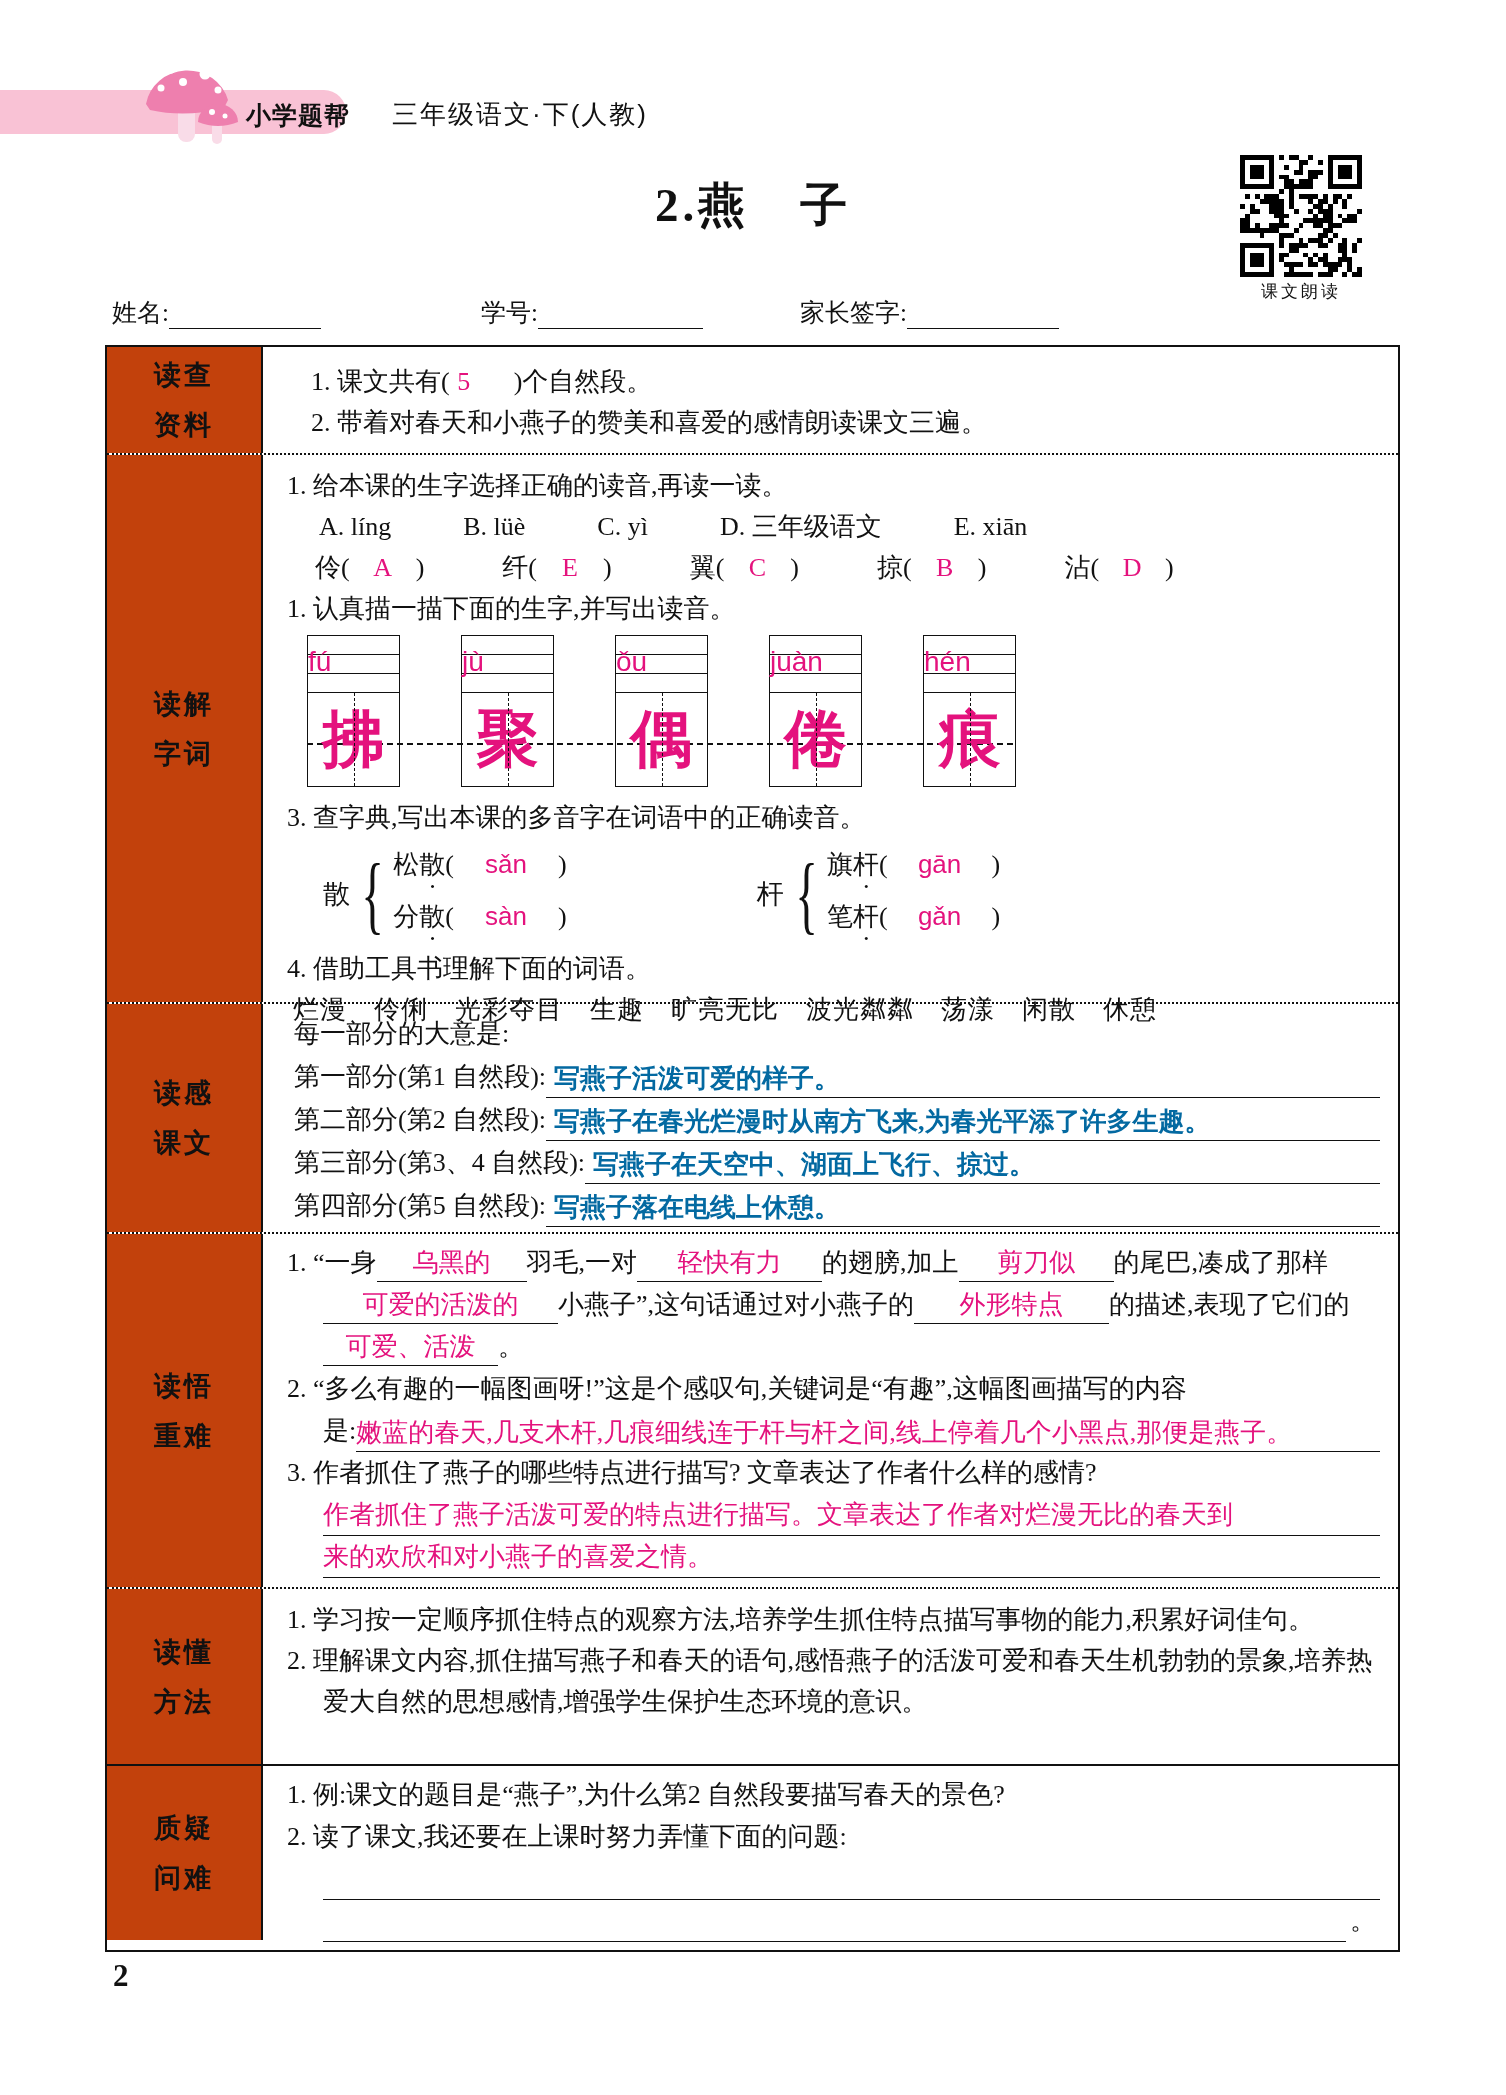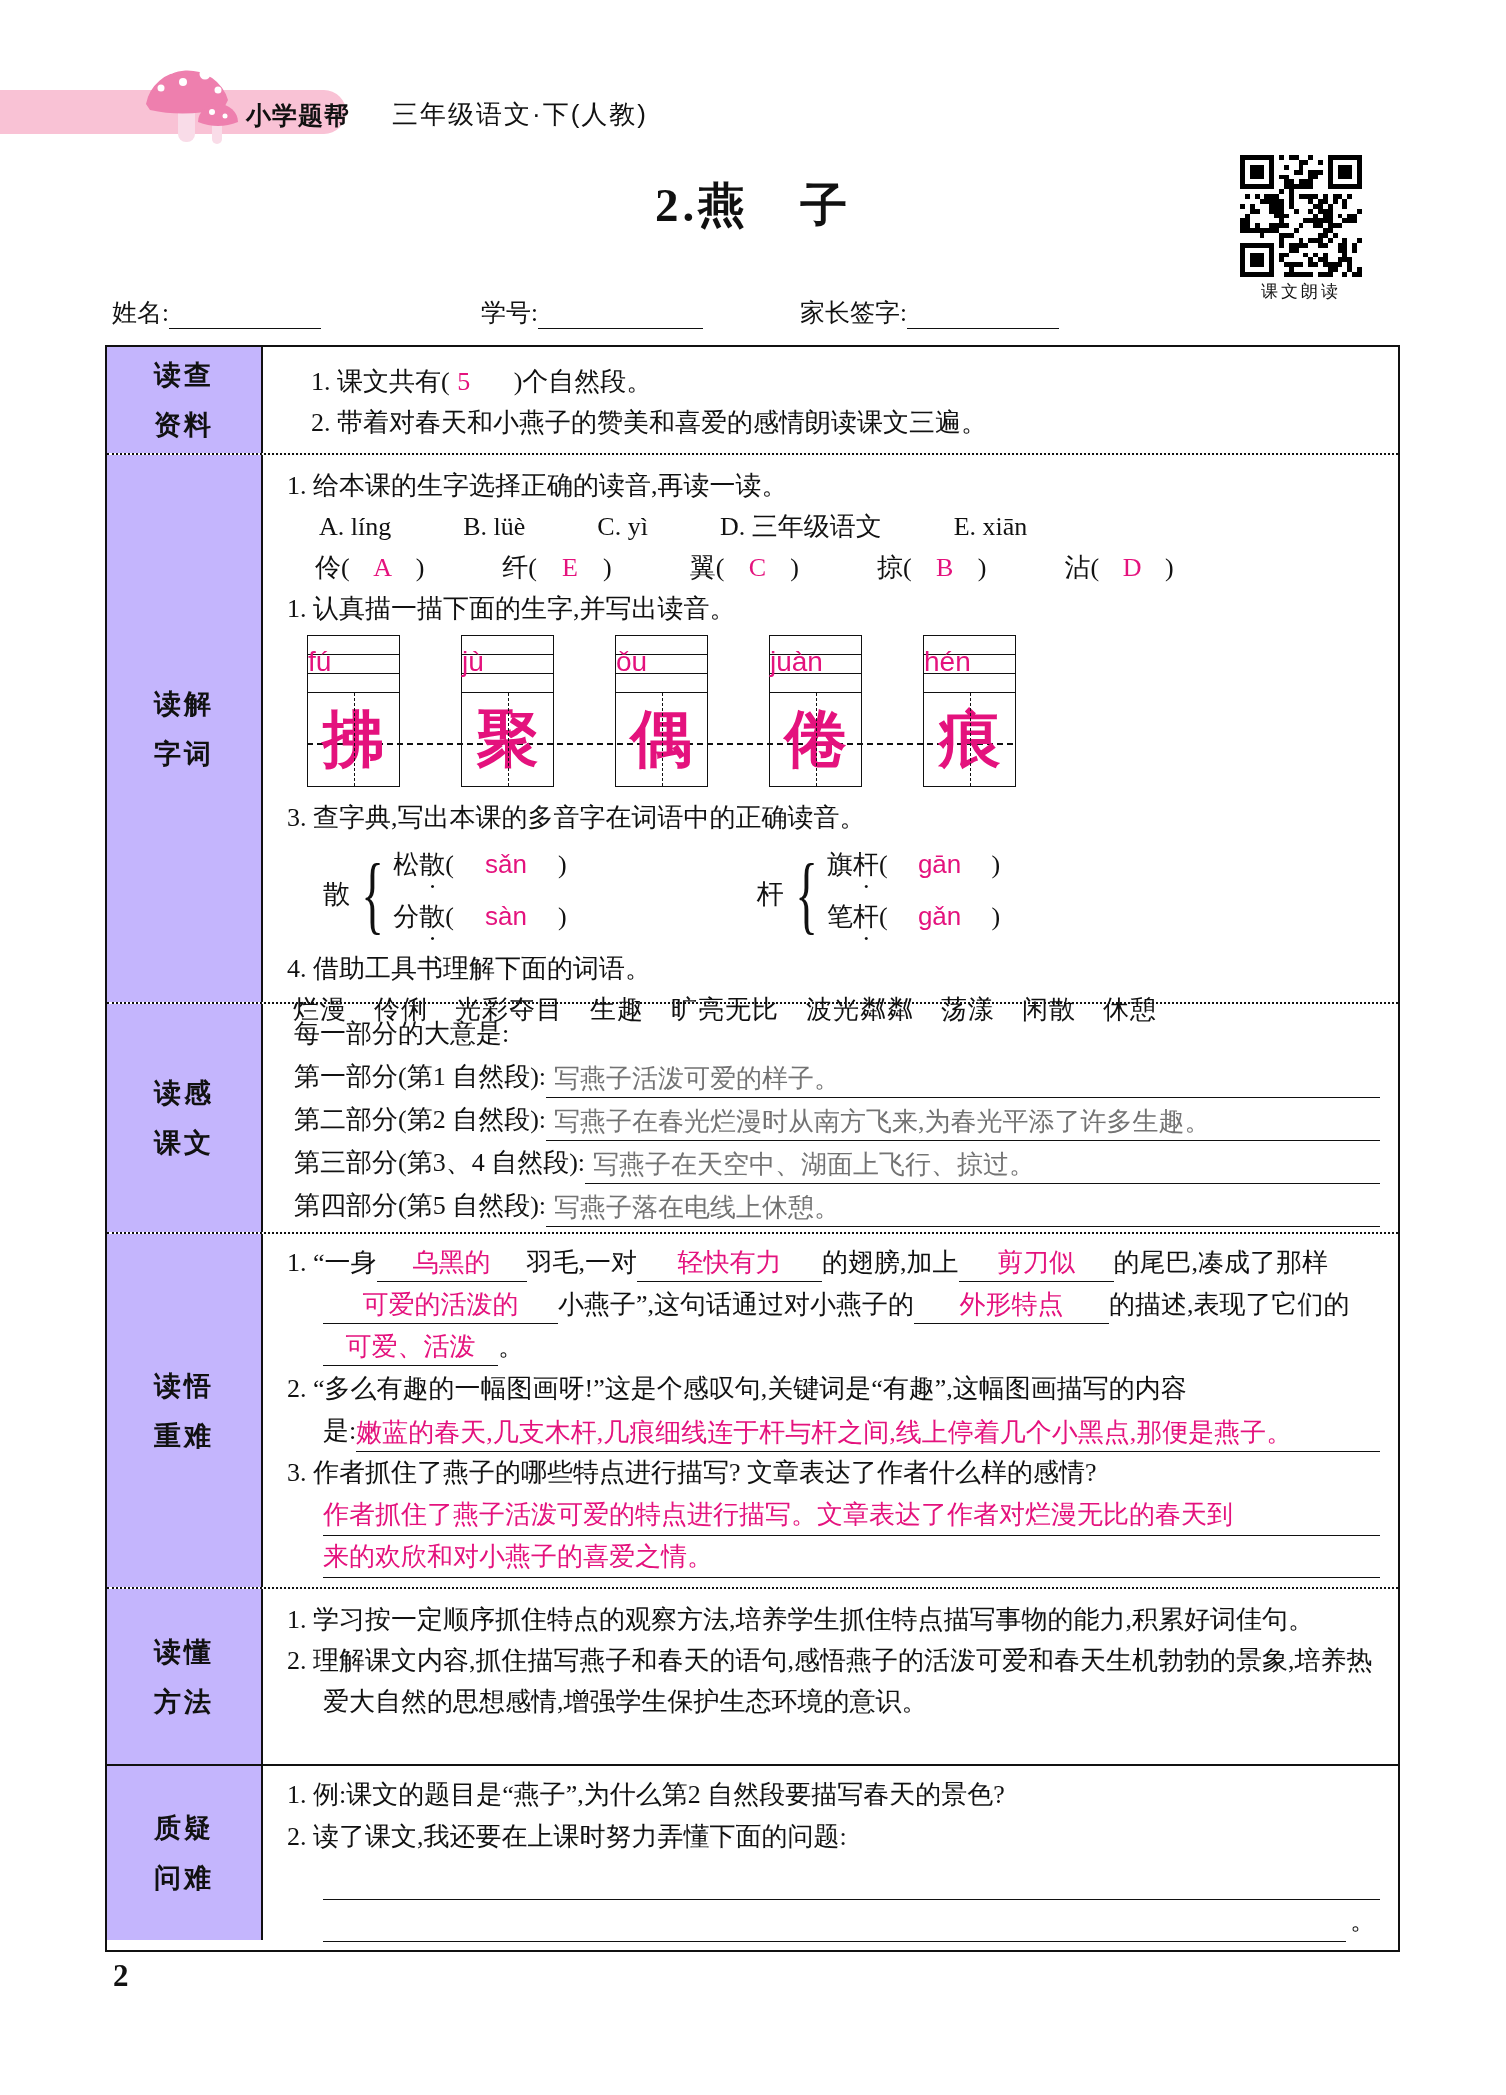--- a/index.html
+++ b/index.html
@@ -31,21 +31,21 @@
   .f-id    { margin-left:160px; }
   .f-id .fld-blank { width:165px; }
   .f-sign  { margin-left:97px; }
   .f-sign .fld-blank { width:152px; }
   
   .sheet { position:absolute; left:105px; top:345px; width:1295px; height:1607px;
     border:2.5px solid #111; }
   .row { display:flex; width:100%; }
   .row + .row { border-top:2.5px dotted #111; }
   .row.solid-top { border-top:2px solid #111; }
-  .lab { flex:0 0 156px; background:#c4b5fd; border-right:2px solid #111;
+  .lab { flex:0 0 156px; background:#c2410c; border-right:2px solid #111;
     display:flex; flex-direction:column; align-items:center; justify-content:center;
     gap:14px; font-family:"Liberation Sans", sans-serif; font-weight:bold;
     font-size:27px; letter-spacing:3px; }
   .cnt { flex:1; padding:10px 18px 6px 24px; font-size:26px; line-height:41px; }
   .num { padding-left:36px; text-indent:-36px; }
   
   .r1 { height:106px; }
   .r1 .cnt { padding-top:14px;margin-left:24px; }
   .inline-ans { display:inline-block; min-width:64px; text-align:center; color:#e4127d; }
   
@@ -75,22 +75,22 @@
   .dot { text-emphasis:filled dot #111; -webkit-text-emphasis:filled dot #111;
     text-emphasis-position:under right; -webkit-text-emphasis-position:under right; }
   .pans { display:inline-block; min-width:104px; text-align:center; color:#e4127d;
     font-family:"Liberation Sans", sans-serif; }
   .word-list { margin-left:6px; letter-spacing:1px; }
   
   .r3 { height:230px; }
   .r3 .cnt { padding-top:8px; line-height:43px;padding-left:31px; }
   .pline { display:flex; align-items:flex-end; height:43px; }
   .plab { white-space:nowrap; }
-  .pansline { flex:1; border-bottom:1.5px solid #111; color:#737373;
-    padding-left:8px; white-space:nowrap; overflow:hidden; height:41px; }
+  .pansline { flex:1; border-bottom:1.5px solid #111; color:#0369a1;
+    padding-left:8px; white-space:nowrap; overflow:hidden; height:41px;font-weight:bold; }
   
   .r4 { height:355px; }
   .r4 .cnt { line-height:42px; padding-top:8px; }
   .blank { display:inline-block; text-indent:0; border-bottom:1.5px solid #111;
     color:#e4127d; text-align:center; padding:0 10px; line-height:36px; }
   .b1{min-width:150px;} .b2{min-width:185px;} .b3{min-width:155px;}
   .b4{min-width:235px;} .b5{min-width:195px;} .b6{min-width:175px;}
   .contline { display:flex; align-items:flex-end; padding-left:36px; height:42px; }
   .ansfill { flex:1; border-bottom:1.5px solid #111; color:#e4127d;
     white-space:nowrap; overflow:hidden; height:40px; }

